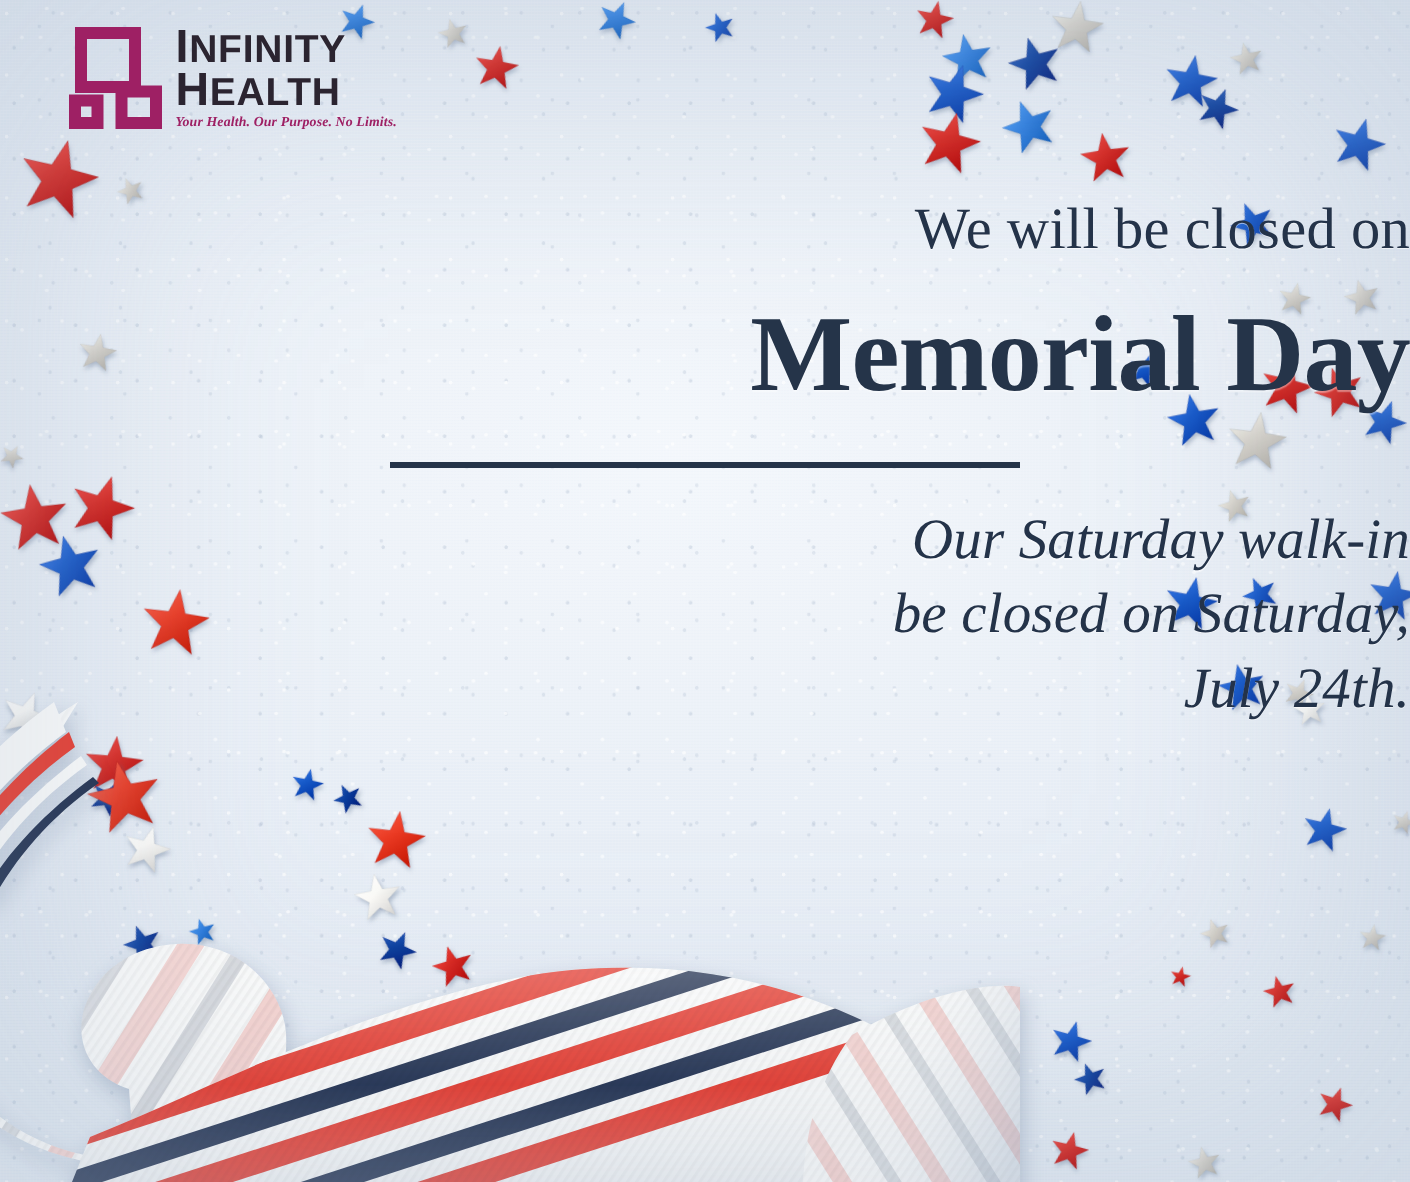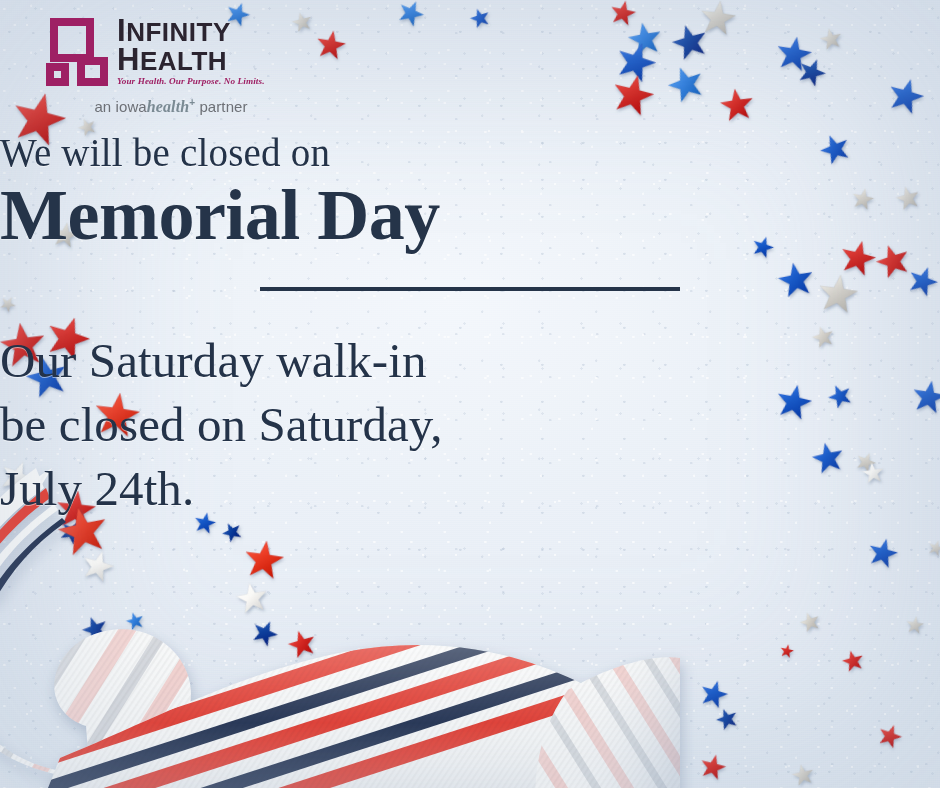--- a/index.html
+++ b/index.html
@@ -69,43 +69,44 @@
   }
   .logo-partner .ih{
     font-family:"Liberation Serif", serif;
     font-style:italic; font-weight:700; color:#7a8a93; font-size:16px;
   }
   .logo-partner sup{ font-size:10px; font-weight:700; color:#7a8a93; }
 
   
   #copy{
     position:absolute; left:0; right:0; top:128px;
-    text-align:left; color:#243349; z-index:6;
+    text-align:right; color:#243349; z-index:6;
   }
   .lead{
     font-family:"Liberation Serif", serif;
     font-size:39px; line-height:1.30; font-weight:400;
     letter-spacing:.2px;
     text-shadow:0 1px 0 rgba(255,255,255,.55);
   }
   .bigday{
     font-family:"Liberation Serif", serif;
     font-weight:700; font-size:72px; line-height:1;
-    letter-spacing:-.5px; color:#253449;
+    letter-spacing:-.5px; margin-top:21px; color:#253449;
     text-shadow:0 1px 1px rgba(255,255,255,.40);
   }
   .rule{
     width:420px; height:4px; background:#253449;
     margin:36px auto 0;
   }
   .body-copy{
     font-family:"Liberation Serif", serif;
-    font-size:49px; line-height:1.31; margin-top:38px;
+    font-size:38px; line-height:1.31; margin-top:24px;
     letter-spacing:.1px;
     text-shadow:0 1px 0 rgba(255,255,255,.50);
+    font-style:italic;
   }
 
   
   #stars{ position:absolute; inset:0; z-index:3; pointer-events:none; }
   .st{ position:absolute; transform-origin:50% 50%; }
   .st svg{ display:block; width:100%; height:100%;
            filter:drop-shadow(1px 2px 1.5px rgba(90,110,140,.40)); }
 
   
   #ribbon{ position:absolute; left:-60px; bottom:-30px; width:740px; height:360px; z-index:4; }
@@ -1217,21 +1218,20 @@
         <i class="lm-a"></i>
         <i class="lm-b"></i>
         <i class="lm-c"></i>
       </div>
       <div class="logo-words">
         <div class="logo-l1"><span>I</span><span class="sm">NFINITY</span></div>
         <div class="logo-l2"><span>H</span><span class="sm">EALTH</span></div>
         <div class="logo-tag">Your Health. Our Purpose. No Limits.</div>
       </div>
     </div>
-    <div class="logo-partner"><span>an iowa</span><span class="ih">health</span><sup>+</sup><span> partner</span></div>
   </div>
 
   <div id="copy">
     <div class="lead">We will be closed on</div>
 
     <div class="bigday">Memorial Day</div>
 
     <div class="rule"></div>
 
     <div class="body-copy">

